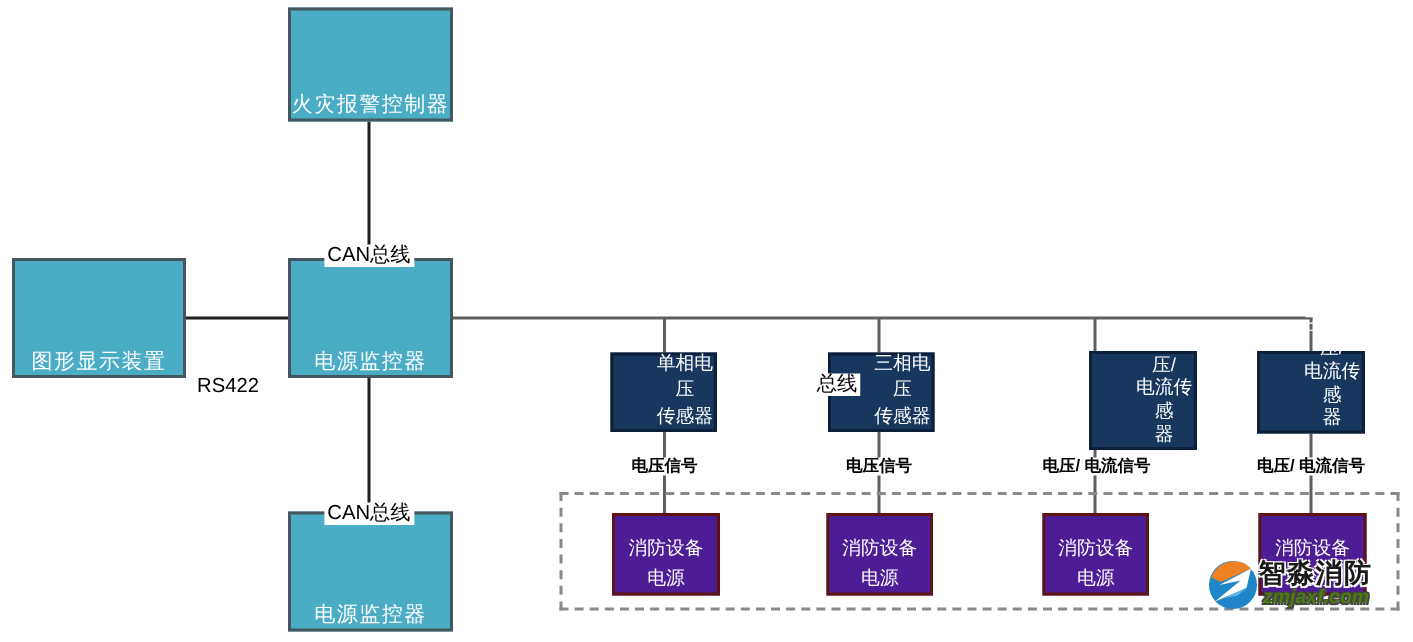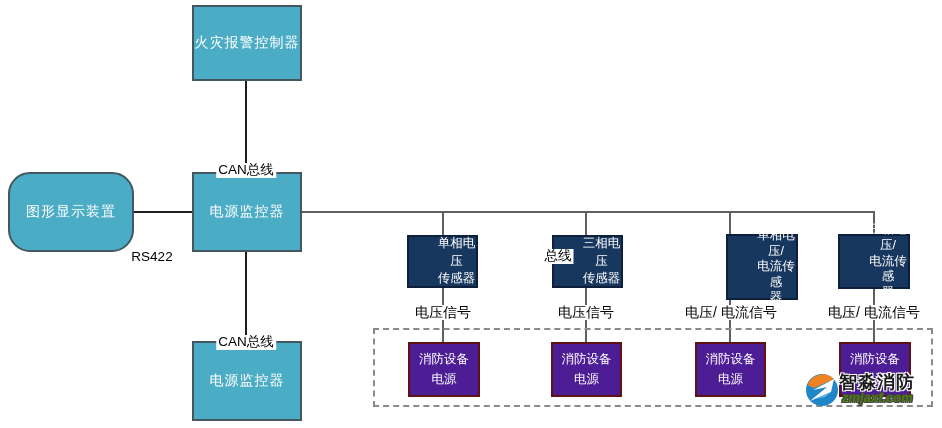--- a/index.html
+++ b/index.html
@@ -6,21 +6,21 @@
   #canvas{
     position:relative;
     width:942px;height:428px;
     background:#ffffff;
     font-family:"Liberation Sans", sans-serif;
     overflow:hidden;
   }
   .box{
     position:absolute;
     display:flex;flex-direction:column;
-    align-items:center;justify-content:center;
+    align-items:center;justify-content:flex-end;
     text-align:center;color:#ffffff;
     box-sizing:border-box;
   }
   .teal{
     background:#4bacc6;
     border:2px solid #44565e;
     font-size:14px;letter-spacing:1px;
   }
   .navy{
     background:#17375e;
@@ -34,21 +34,21 @@
   }
   .line{position:absolute;background:#1f1f1f;}
   .gline{position:absolute;background:#5f5f5f;}
   .lbl{
     position:absolute;background:#ffffff;color:#000000;
     font-size:13.5px;padding:0 2px;white-space:nowrap;
     transform:translateX(-50%);line-height:1.1;margin-top:46px;
   }
   .siglbl{
     position:absolute;background:#ffffff;color:#000000;
-    font-size:14px;font-weight:normal;white-space:nowrap;
+    font-size:11px;font-weight:bold;white-space:nowrap;
     transform:translateX(-50%);line-height:1.1;text-align:center;
   }
   .dashedframe{
     position:absolute;left:373px;top:328px;width:556px;height:75px;
     border:2px dashed #8a8a8a;background:transparent;
   }
   .watermark{position:absolute;left:805px;top:370px;width:135px;height:42px;}
   .wm-logo{position:absolute;left:0;top:3px;}
   .wm-brand{
     position:absolute;left:34px;top:0;
@@ -81,21 +81,21 @@
   <div class="gline" style="left:442px;top:288px;width:2px;height:54px;"></div>
   <div class="gline" style="left:585px;top:288px;width:2px;height:54px;"></div>
   <div class="gline" style="left:729px;top:289px;width:2px;height:53px;"></div>
   <div class="gline" style="left:873px;top:289px;width:2px;height:53px;"></div>
 
   <div class="dashedframe"></div>
 
   <div class="box teal" style="left:192px;top:5px;width:110px;height:76px;">
     <div>火灾报警控制器</div>
   </div>
-  <div class="box teal" style="left:8px;top:172px;width:126px;height:80px;border-radius:22px;">
+  <div class="box teal" style="left:8px;top:172px;width:116px;height:80px;">
     <div>图形显示装置</div>
   </div>
   <div class="box teal" style="left:192px;top:172px;width:110px;height:80px;">
     <div>电源监控器</div>
   </div>
   <div class="box teal" style="left:192px;top:341px;width:110px;height:80px;">
     <div>电源监控器</div>
   </div>
 
   <div class="box navy" style="left:407px;top:235px;width:71px;height:53px;">

